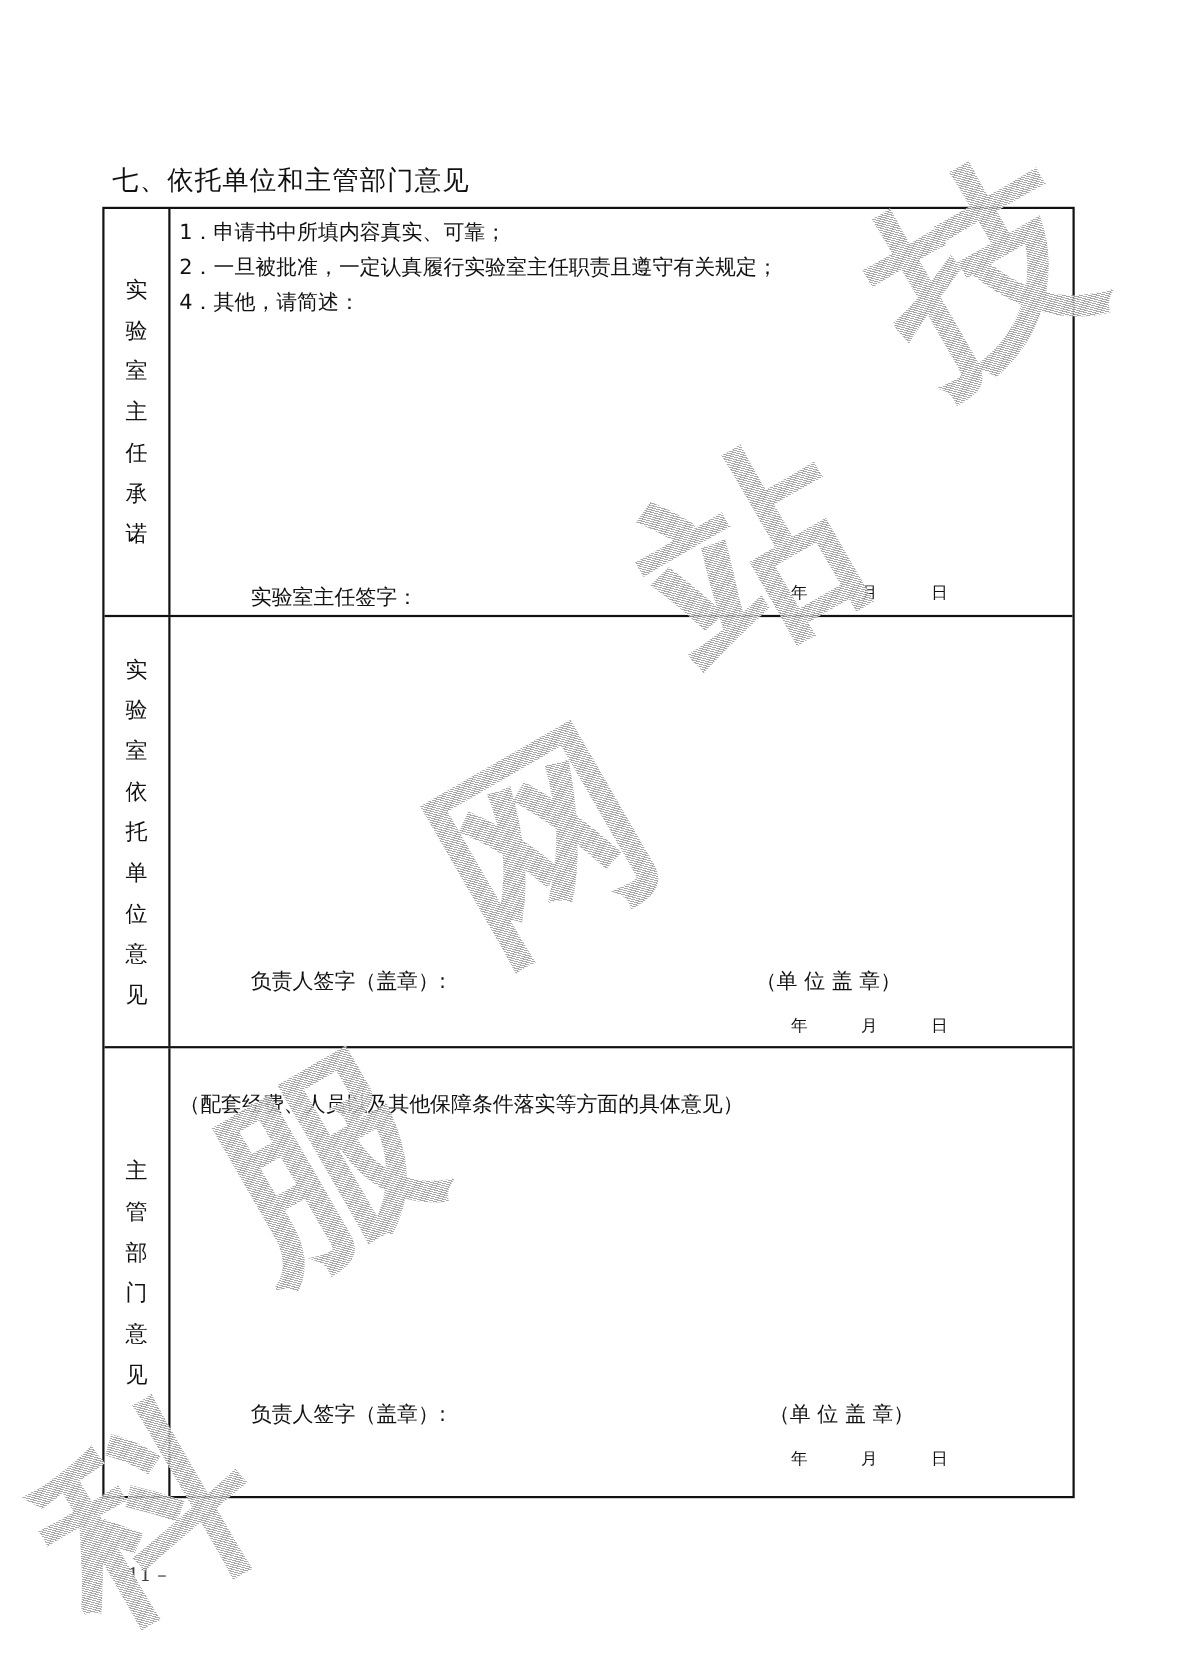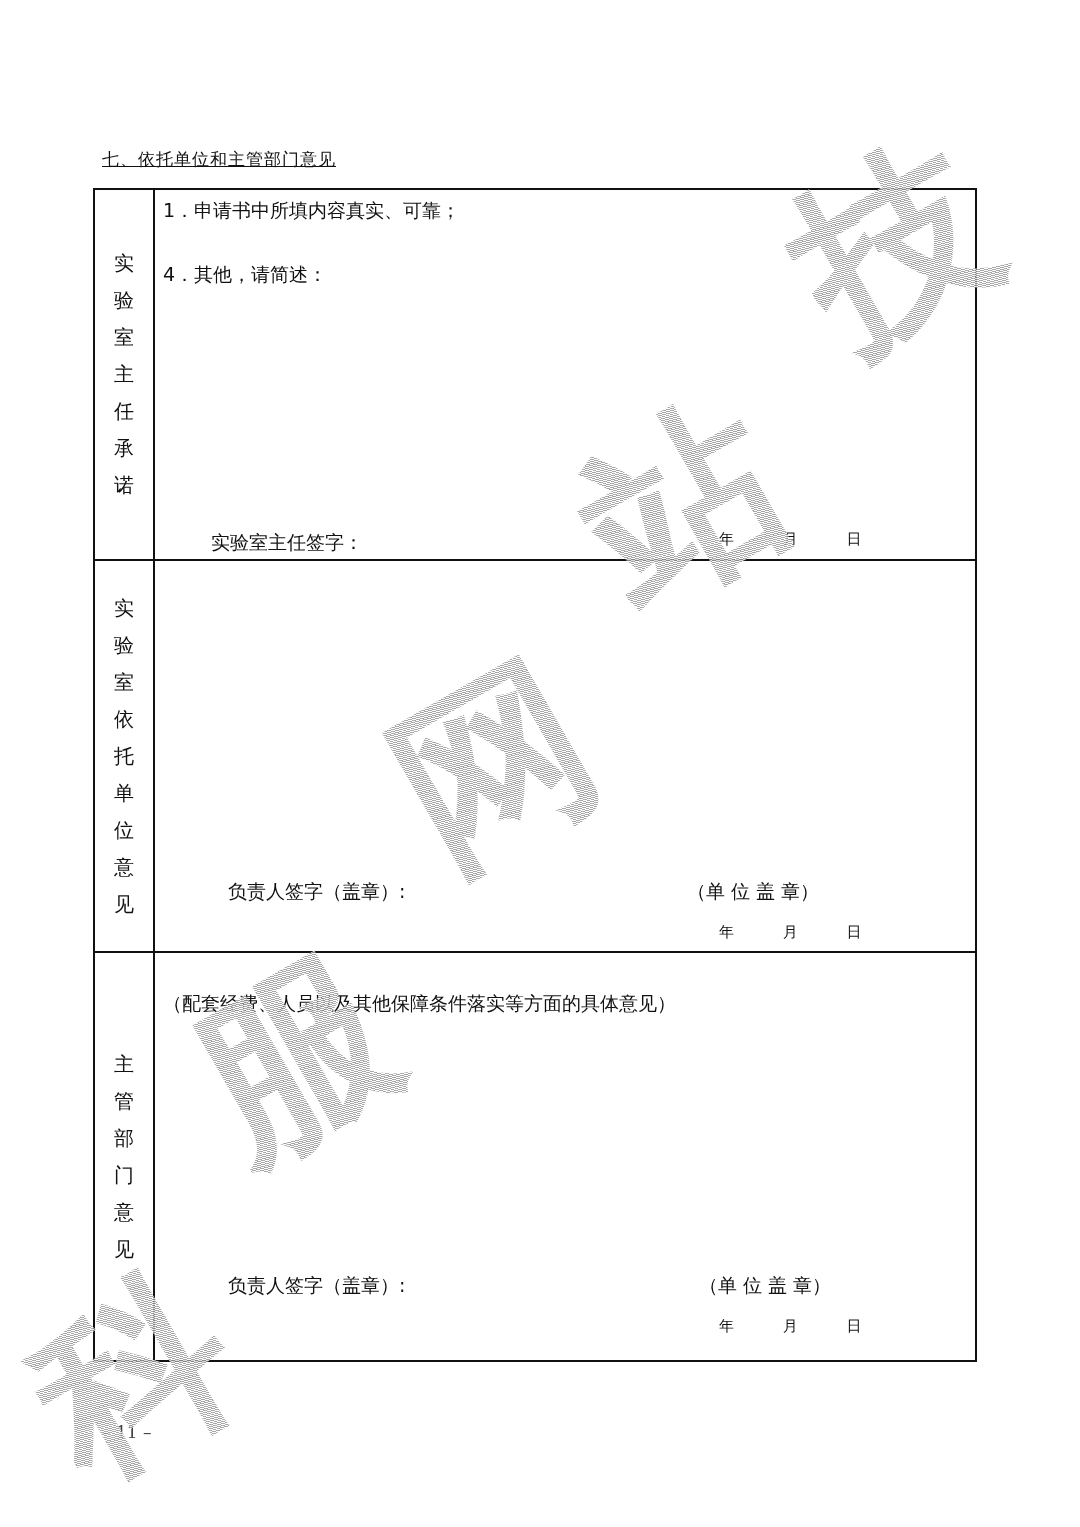--- a/index.html
+++ b/index.html
@@ -1,21 +1,21 @@
 <!DOCTYPE html>
 <html><head>
   <meta charset="utf-8">
   <style>
     html, body { margin: 0; padding: 0; }
     body {
       width: 1080px; height: 1527px; background: #ffffff; position: relative; overflow: hidden;
       font-family: "DejaVu Sans", "Liberation Sans", sans-serif; color: #111;
     }
     .section-title {
-      position: absolute; left: 102px; top: 148px; font-size: 17px; letter-spacing: 1px; color: #111; text-decoration: underline;
+      position: absolute; left: 102px; top: 148px; font-size: 24px; letter-spacing: 1px; color: #111;
     }
     .form-table {
       position: absolute; left: 93px; top: 188px; width: 884px; height: 1174px;
       border: 2px solid #111; box-sizing: border-box;
     }
     .row { position: absolute; left: 0; right: 0; border-bottom: 2px solid #111; box-sizing: border-box; }
     .row.last { border-bottom: none; }
     .label-cell {
       position: absolute; left: 0; top: 0; bottom: 0; width: 58px; border-right: 2px solid #111;
       display: flex; flex-direction: column; align-items: center; justify-content: center;
@@ -50,22 +50,23 @@
         <span>实</span>
         <span>验</span>
         <span>室</span>
         <span>主</span>
         <span>任</span>
         <span>承</span>
         <span>诺</span>
       </div>
       <div class="content-cell">
         <div class="txt" style="left:8px; top:8px;">1．申请书中所填内容真实、可靠；</div>
+        <div class="txt" style="left:8px; top:40px;">2．一旦被批准，一定认真履行实验室主任职责且遵守有关规定；</div>
         <div class="txt" style="left:8px; top:72px;">4．其他，请简述：</div>
-        <div class="txt" style="left:56px; top:340px;">实验室主任签字：</div>
+        <div class="txt" style="left:73px; top:340px;">实验室主任签字：</div>
         <div class="date" style="left:564px; top:340px;">
           <span>年</span>
           <span style="margin-left:44px;">月</span>
           <span style="margin-left:44px;">日</span>
         </div>
       </div>
     </div>
 
     <div class="row" style="top:371px; height:392px;">
       <div class="label-cell">

